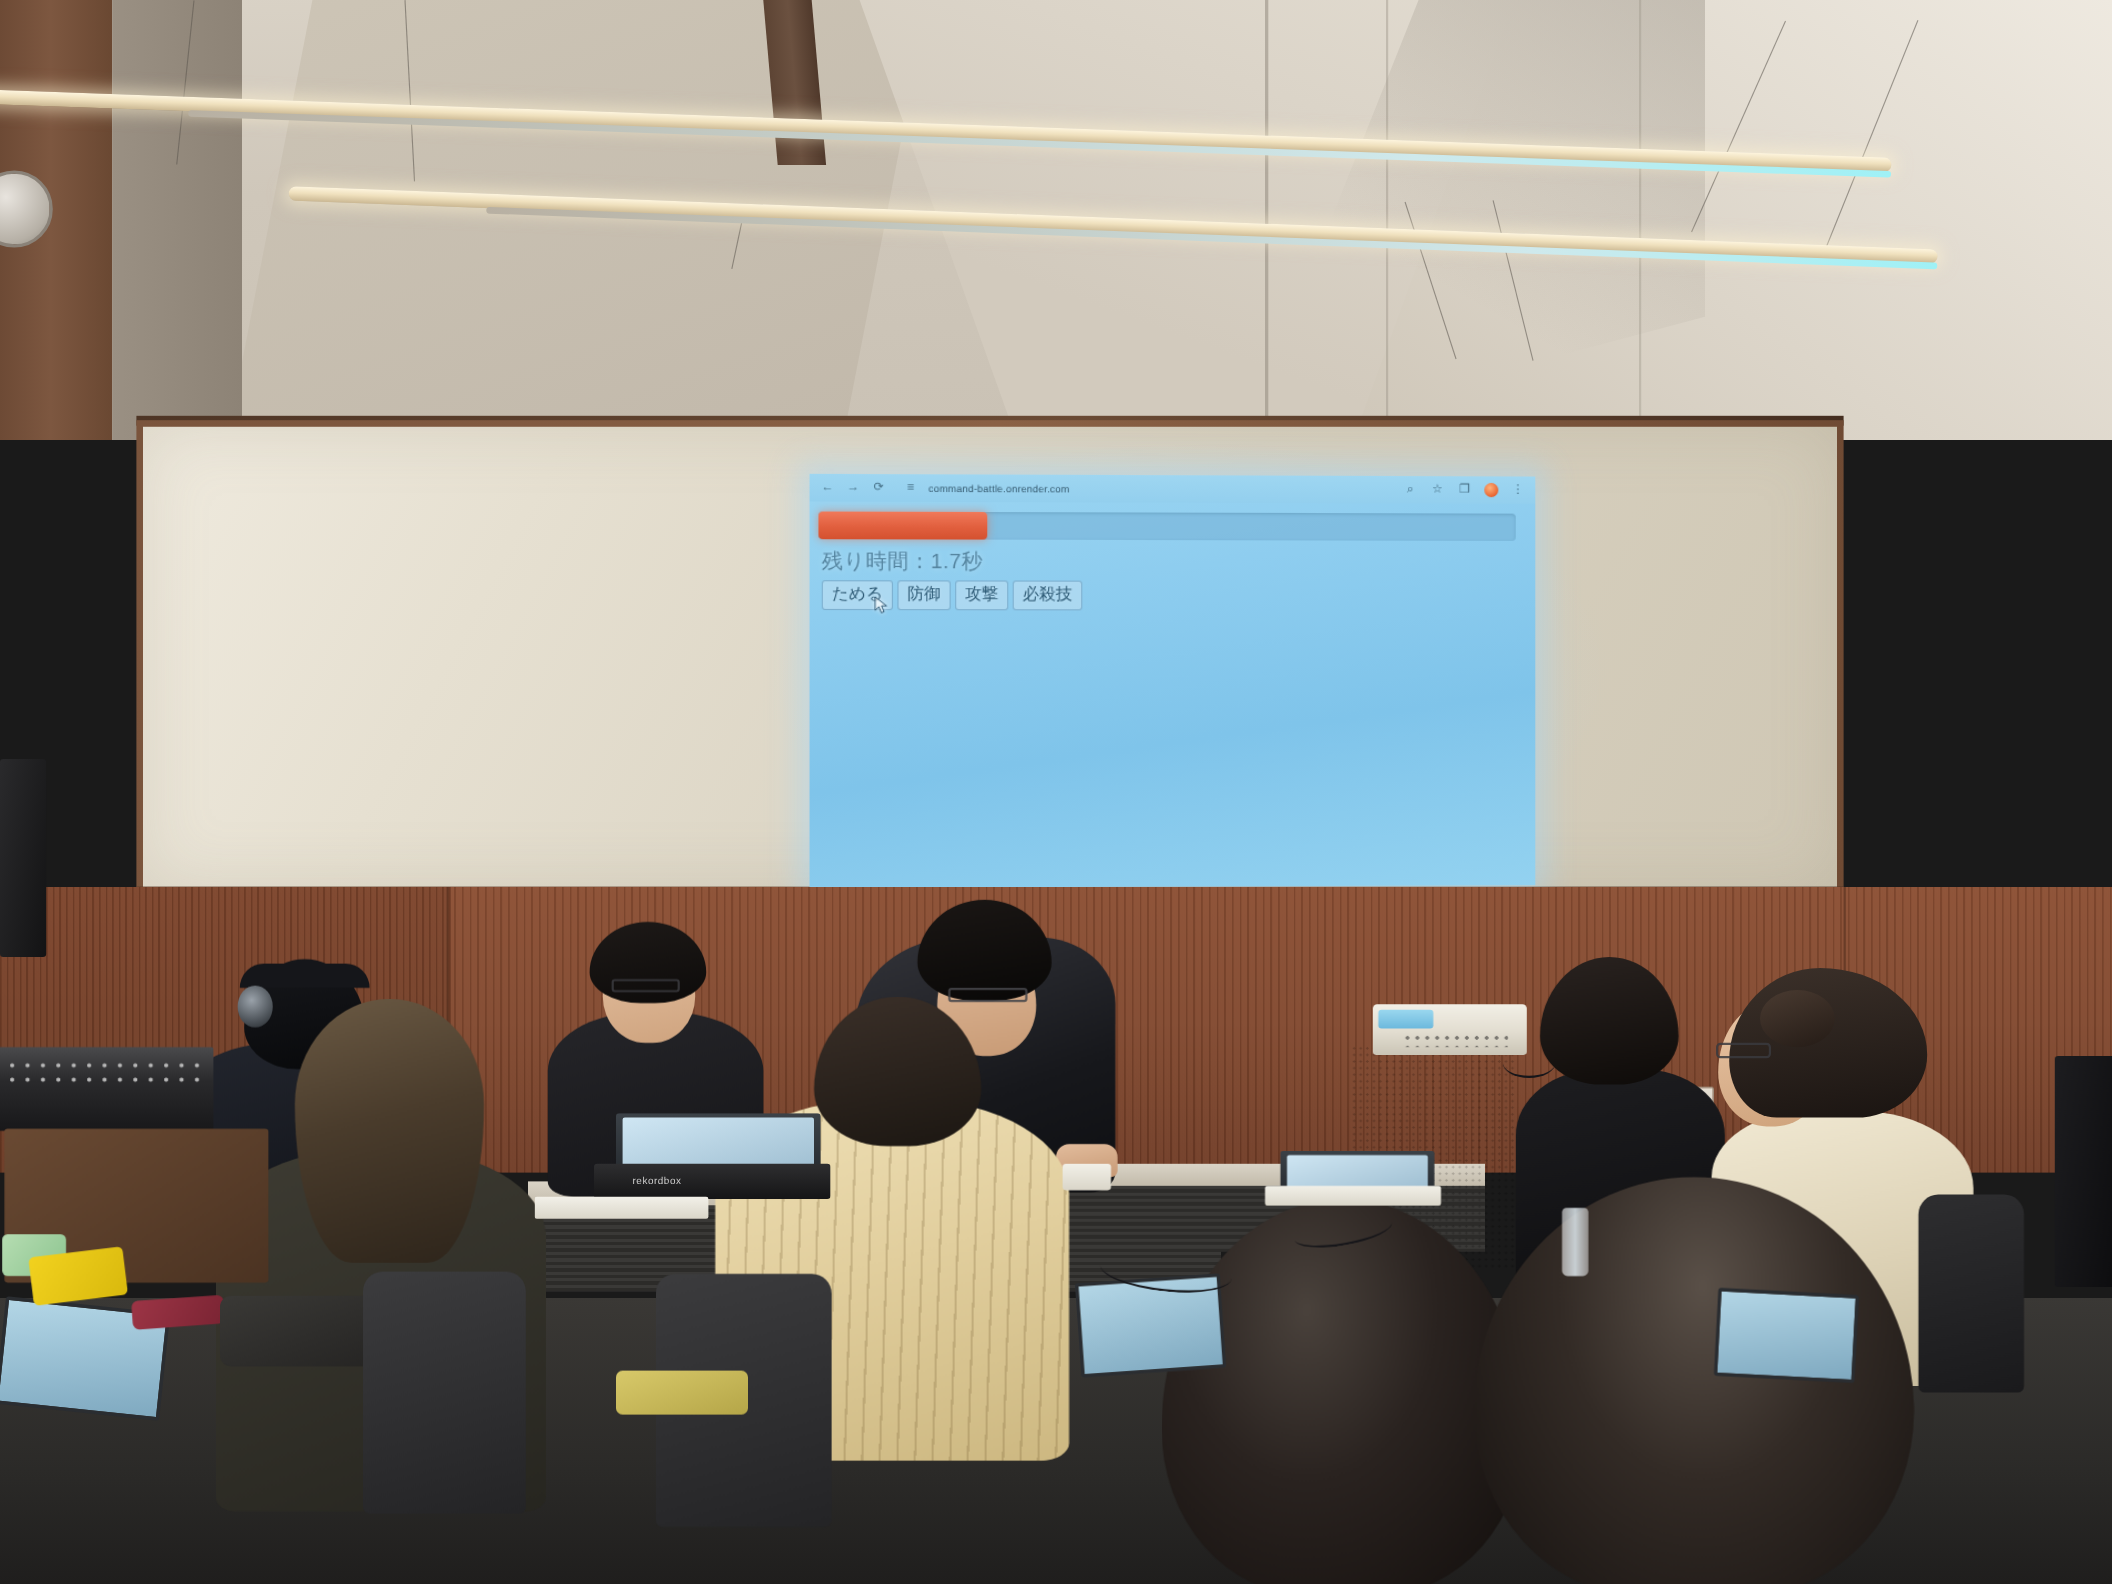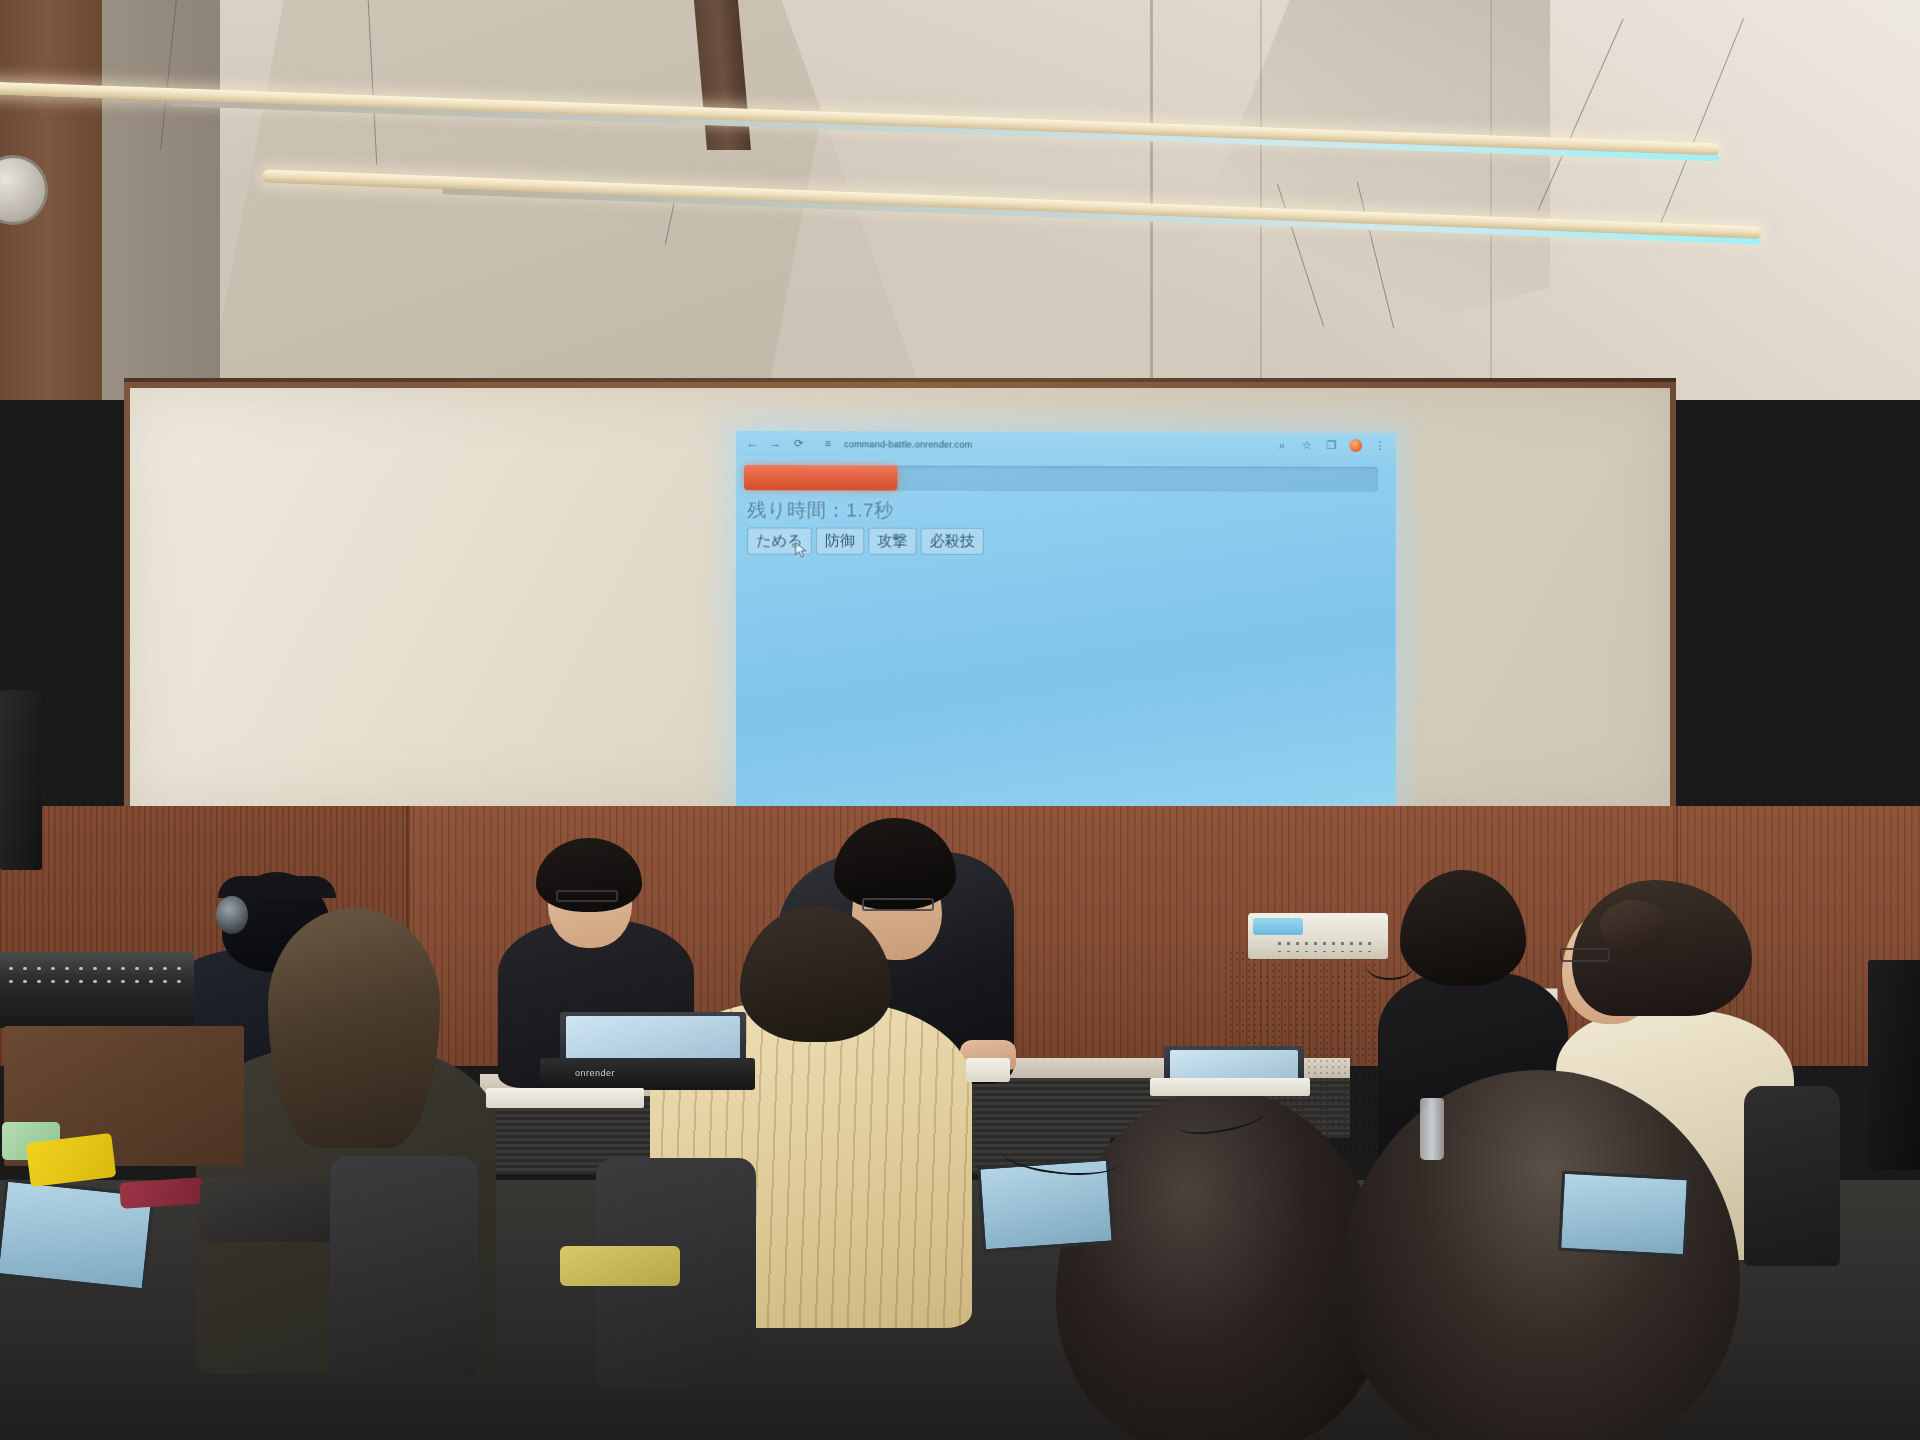--- a/index.html
+++ b/index.html
@@ -474,21 +474,21 @@
 
   <div class="laptop" style="left:560px;top:1012px;width:186px;height:62px;"></div>
   <div class="laptop-screen" style="left:566px;top:1016px;width:174px;height:52px;"></div>
 
   <div class="headphones">
     
     
   </div>
 
   <div class="dj-controller"></div>
-  <div class="dj-label">onrender</div>
+  <div class="dj-label">rekordbox</div>
 
   <div class="mixer"></div>
   <div class="mixer-knobs"></div>
   <div style="position:absolute;left:4px;top:1026px;width:240px;height:140px;background:linear-gradient(150deg,#6a4a33,#4b3322);border-radius:3px;"></div>
 
   <div class="laptop" style="left:1164px;top:1046px;width:140px;height:44px;"></div>
   <div class="laptop-screen" style="left:1170px;top:1050px;width:128px;height:34px;"></div>
 
   <div class="tablet" style="left:980px;top:1162px;width:132px;height:86px;transform:rotate(-4deg);"></div>
   <div class="tablet" style="left:1560px;top:1174px;width:128px;height:80px;transform:rotate(3deg);"></div>

